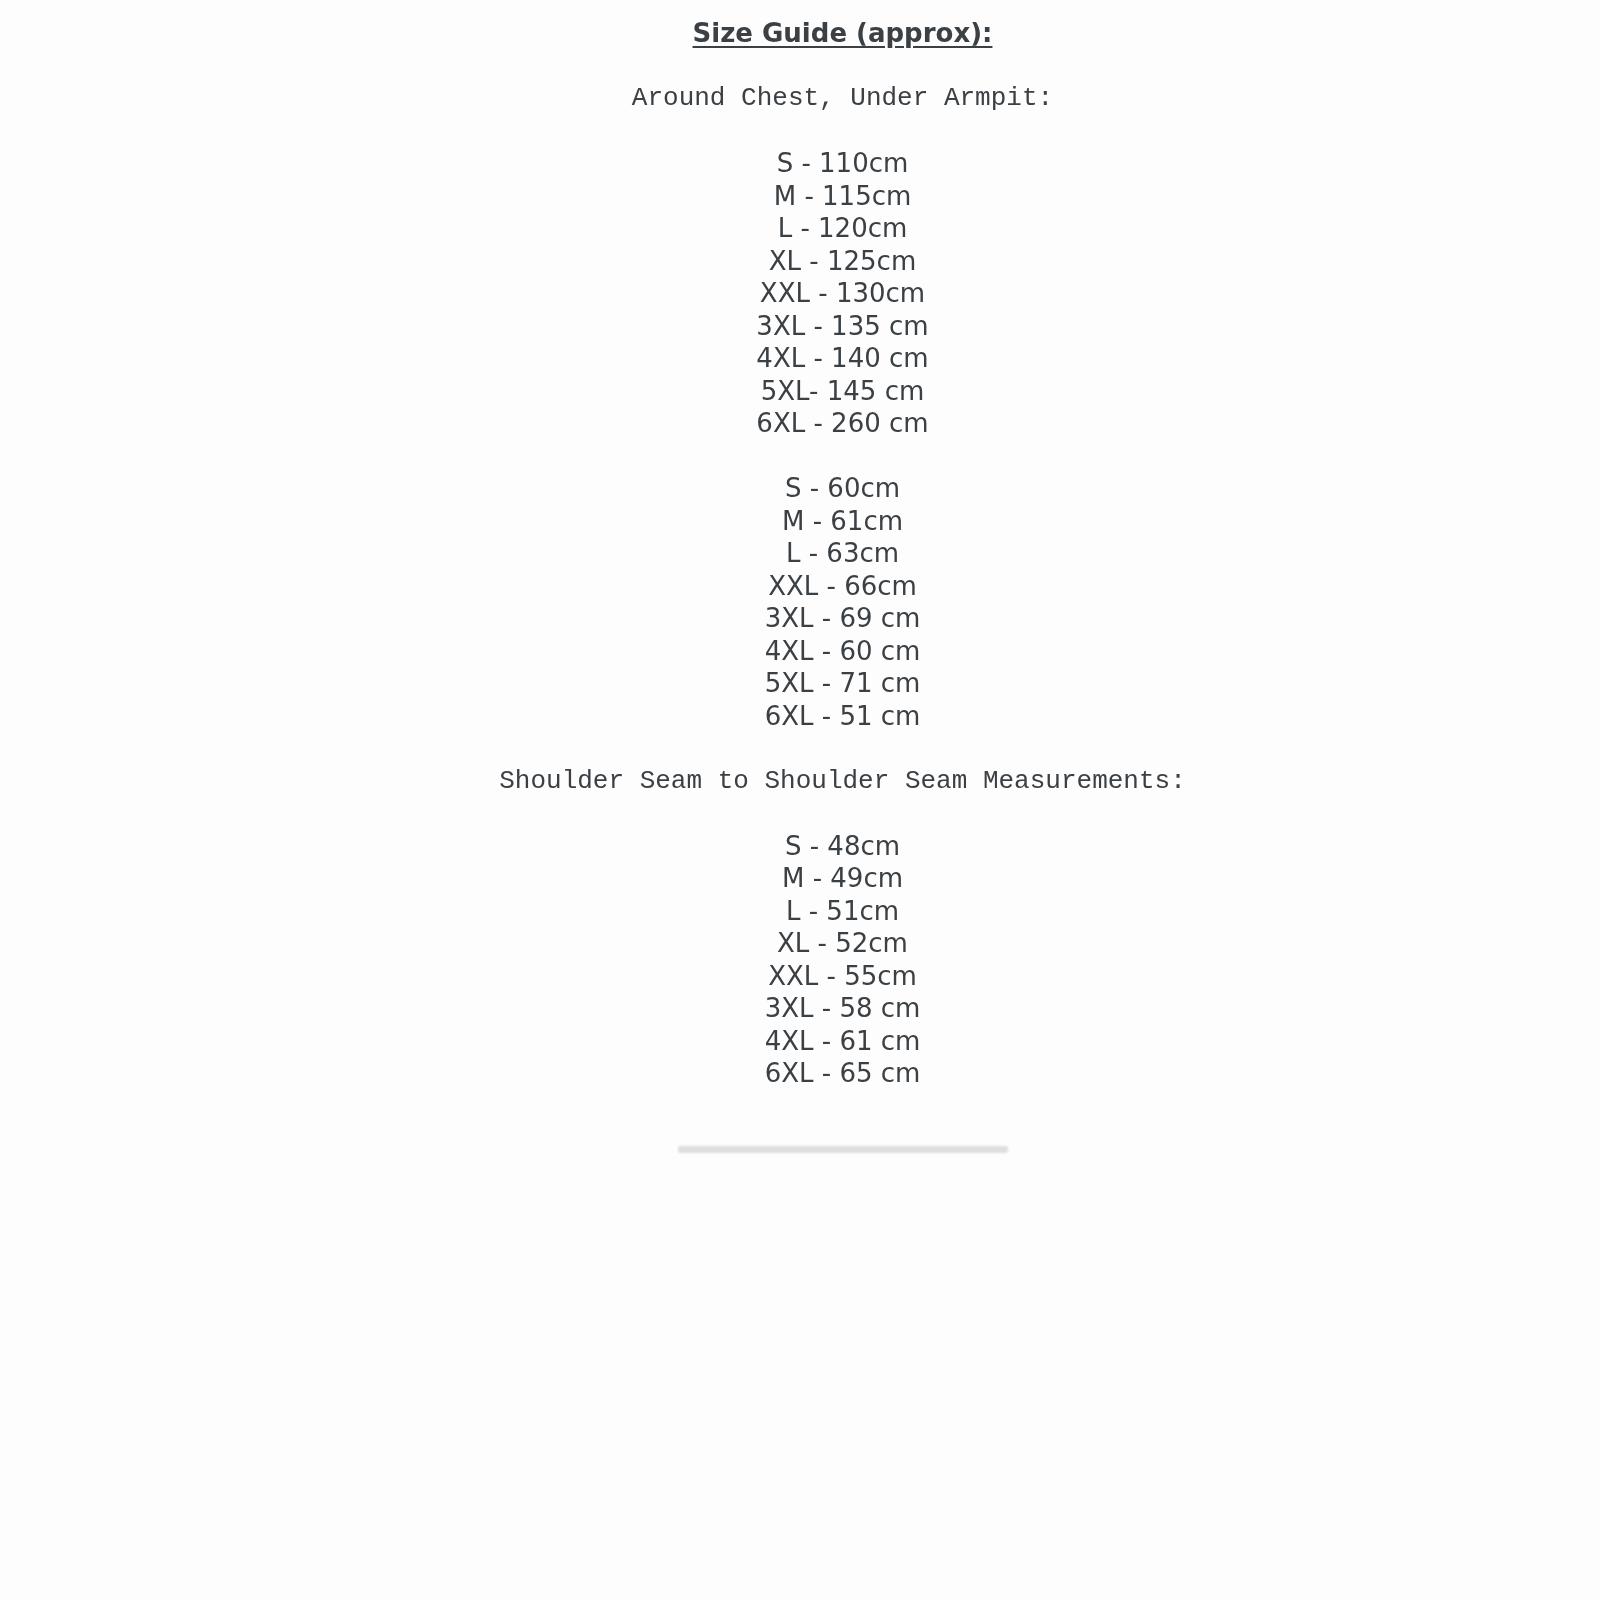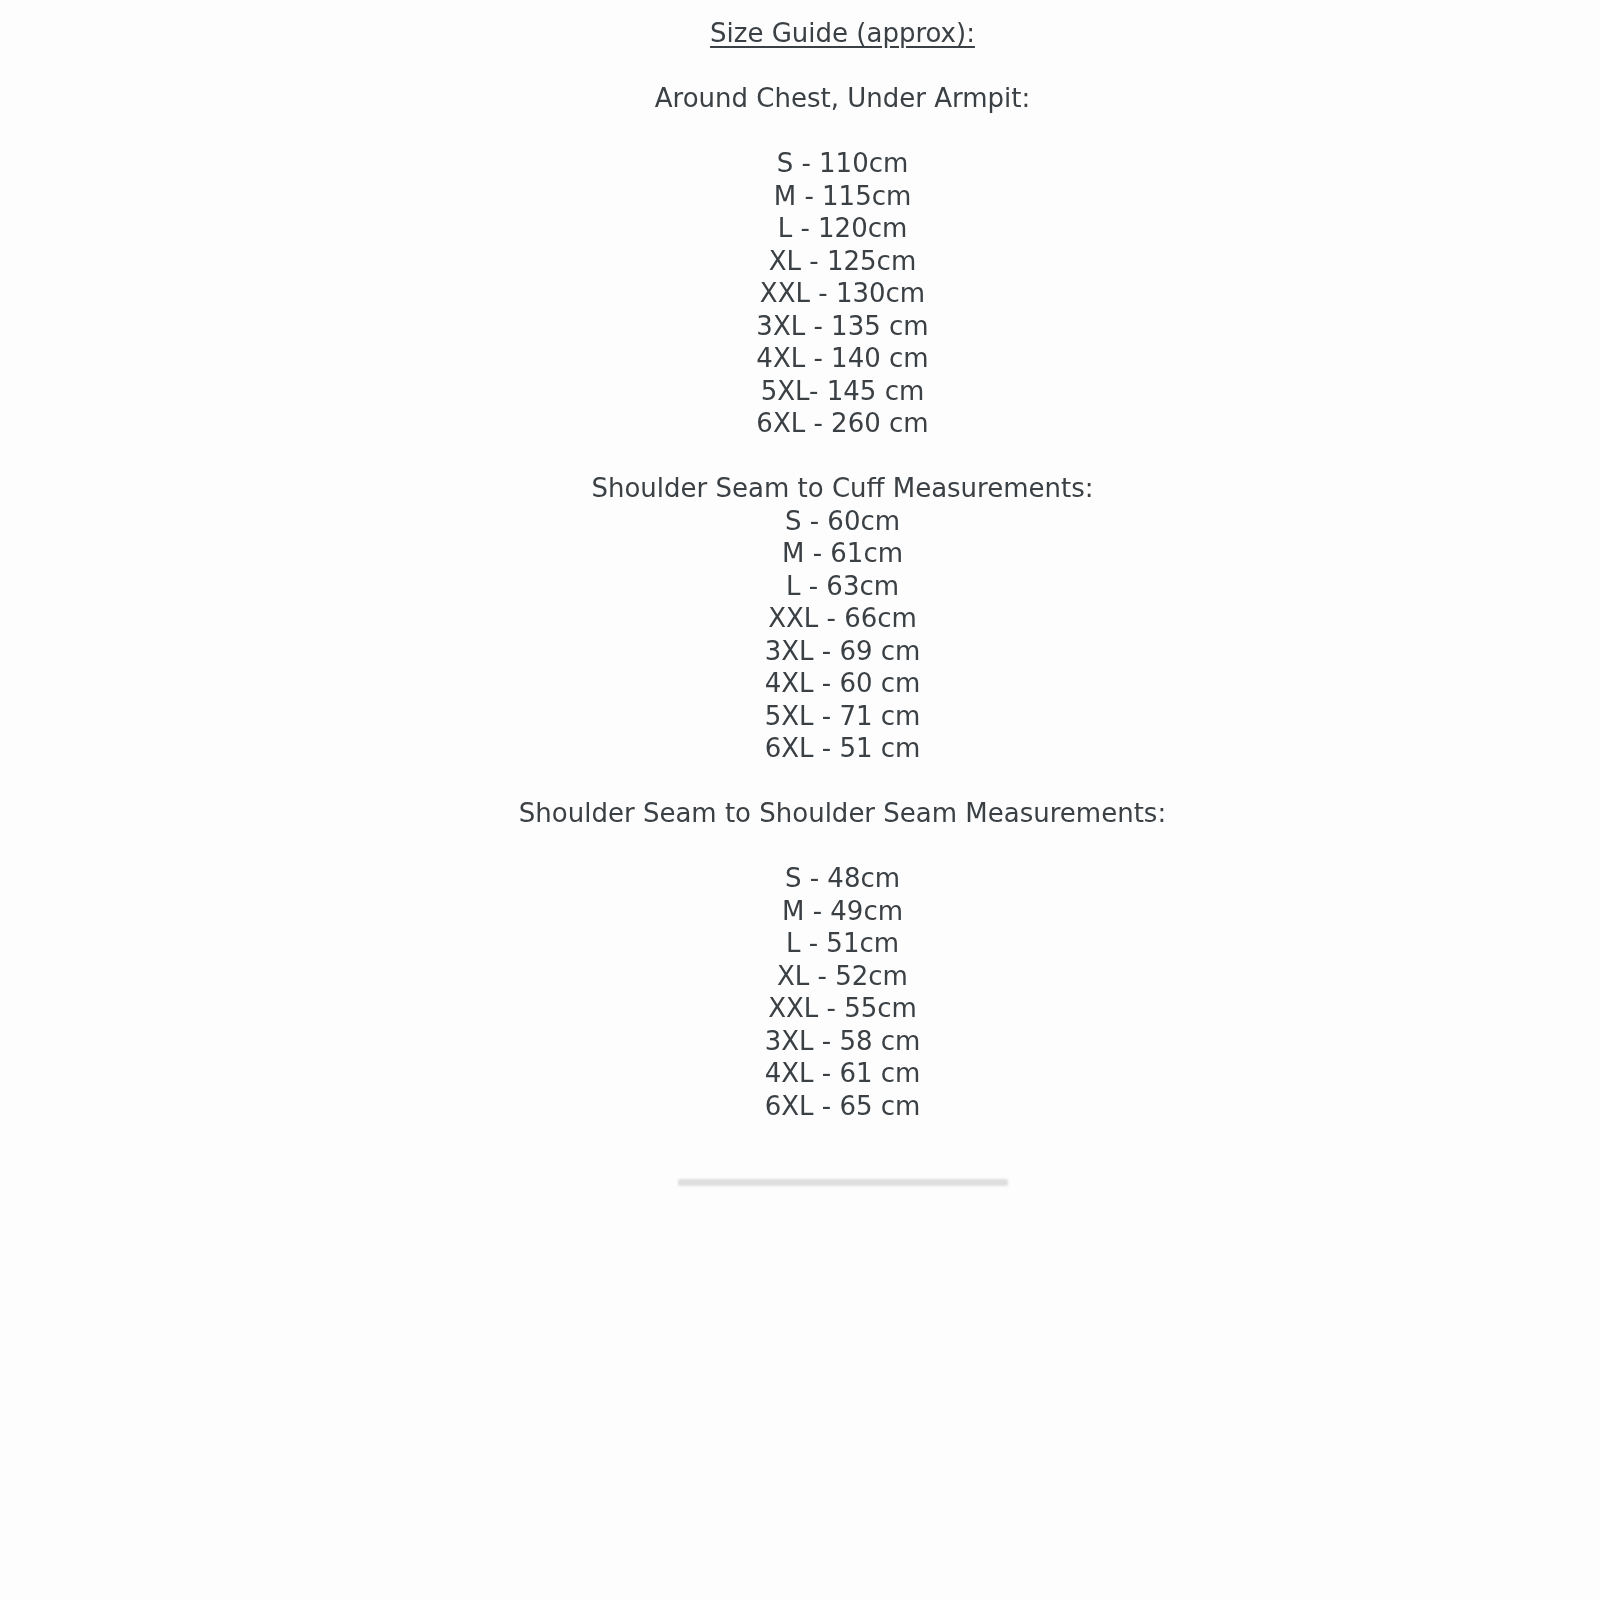--- a/index.html
+++ b/index.html
@@ -16,27 +16,27 @@
     padding-top: 17px;
     text-align: center;
     font-family: "DejaVu Sans", "Liberation Sans", sans-serif;
     font-size: 26px;
     line-height: 32.5px;
     color: #3b4045;
   }
   .title {
     margin: 0;
     font-size: 26px;
-    font-weight: 400;
+    font-weight: 700;
     text-decoration: underline;
     text-underline-offset: 4px;
   }
   .gap { height: 32.5px; }       
   .line { white-space: pre; }
-  .section-header { white-space: pre; }
+  .section-header { white-space: pre; font-family: Liberation Mono, monospace; }
   .clipped-next-line {
     display: inline-block;
     margin-top: 24px;
     width: 330px;
     height: 7px;
     background: #b9b9b9;
     opacity: 0.45;
     border-radius: 2px;
     filter: blur(1px);
   }
@@ -64,21 +64,20 @@
         <div class="line">4XL - 140 cm</div>
         <div class="line">5XL- 145 cm</div>
         <div class="line">6XL - 260 cm</div>
       </div>
   </section>
 
   <div class="gap"></div>
 
   
   <section>
-    <div class="section-header">Shoulder Seam to Cuff Measurements:</div>
     <div>
         <div class="line">S - 60cm</div>
         <div class="line">M - 61cm</div>
         <div class="line">L - 63cm</div>
         <div class="line">XXL - 66cm</div>
         <div class="line">3XL - 69 cm</div>
         <div class="line">4XL - 60 cm</div>
         <div class="line">5XL - 71 cm</div>
         <div class="line">6XL - 51 cm</div>
       </div>

